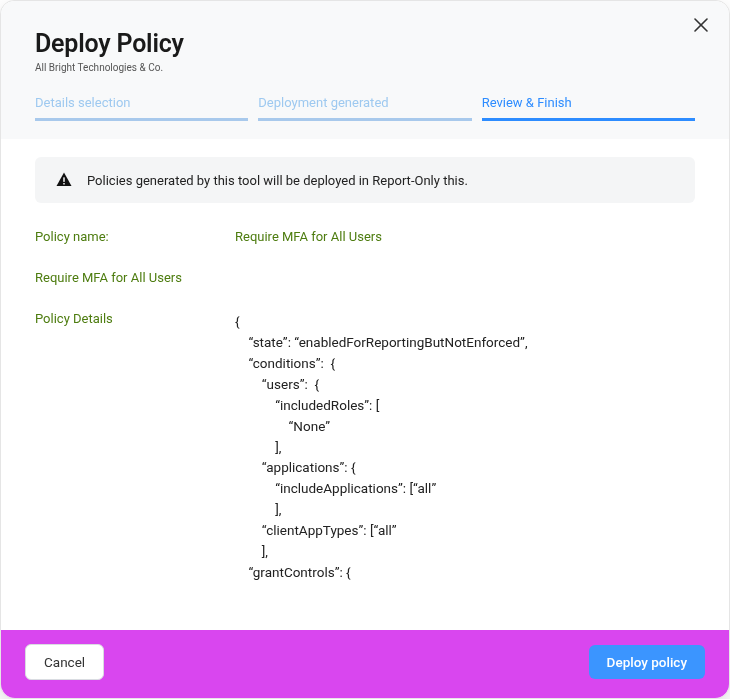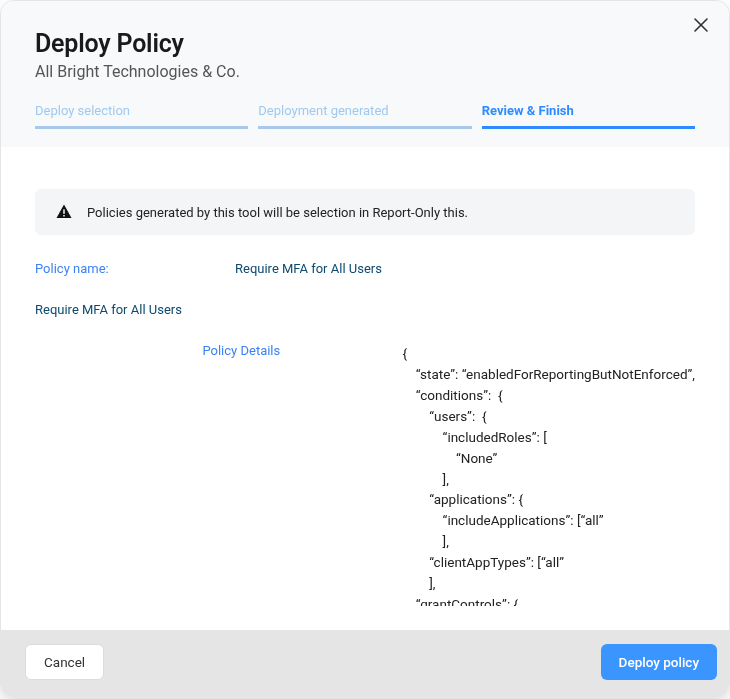--- a/index.html
+++ b/index.html
@@ -17,21 +17,20 @@
     .modal {
       width: 730px;
       height: 699px;
       background: #fff;
       border: 1px solid #e5e5e5;
       border-radius: 14px;
       box-shadow: 0 8px 20px rgba(0,0,0,0.12);
       position: relative;
       display: flex;
       flex-direction: column;
-      gap: 24px;
     }
     .modal-header {
       padding: 28px 34px 18px 34px;
       background: #f8f9fa;
       border-top-left-radius: 14px;
       border-top-right-radius: 14px;
       flex-shrink: 0;
     }
     .close-btn {
       position: absolute;
@@ -47,42 +46,42 @@
     }
     .close-btn svg { width: 14px; height: 14px; }
     .modal-title {
       font-size: 25px;
       font-weight: 600;
       color: #1a1a1a;
       margin-bottom: 4px;
       letter-spacing: -0.2px;
     }
     .modal-subtitle {
-      font-size: 16px;
+      font-size: 10px;
       color: #555;
       margin-bottom: 22px;
     }
     .tabs {
       display: flex;
       gap: 10px;
     }
     .tab {
       flex: 1;
       font-size: 13px;
       padding-bottom: 8px;
       border-bottom: 3px solid;
       cursor: pointer;
     }
     .tab-inactive {
       color: #9ec9f0;
       border-bottom-color: #a8c9ec;
     }
     .tab-active {
       color: #2d8cff;
-      font-weight: 700;
+      font-weight: 400;
       border-bottom-color: #2d8cff;
     }
     .modal-body {
       flex: 1;
       overflow: hidden;
       padding: 18px 34px 0 34px;
       display: flex;
       flex-direction: column;
     }
     .alert {
@@ -104,47 +103,47 @@
       color: #222;
     }
     .alert-text strong { font-weight: 400; }
     .detail-row {
       display: flex;
       margin-bottom: 26px;
       font-size: 13px;
     }
     .detail-label {
       width: 200px;
-      color: #3b82f6;
+      color: #4d7c0f;
       flex-shrink: 0;
     }
     .detail-value {
-      color: #0c4a6e;
+      color: #4d7c0f;
     }
     .detail-row-json {
       display: flex;
       font-size: 13px;
       flex: 1;
       overflow: hidden;
-      justify-content: flex-end;
     }
     .json-block {
       color: #222;
       font-family: -apple-system, BlinkMacSystemFont, "Segoe UI", Roboto, Helvetica, Arial, sans-serif;
       font-size: 13.5px;
       line-height: 1.55;
       white-space: pre;
       overflow: hidden;
     }
     .modal-footer {
       flex-shrink: 0;
-      padding: 14px 12px 18px 24px;
+      padding: 14px 24px 18px 24px;
       display: flex;
       justify-content: space-between;
-      background: #e5e5e5;
+      align-items: center;
+      background: #d946ef;
       border-bottom-left-radius: 14px;
       border-bottom-right-radius: 14px;
     }
     .btn {
       font-size: 13.5px;
       padding: 9px 18px;
       border-radius: 6px;
       cursor: pointer;
       border: none;
       font-family: inherit;
@@ -170,36 +169,36 @@
       <line x1="1" y1="1" x2="13" y2="13" stroke="#333" stroke-width="1.6" stroke-linecap="round"></line>
       <line x1="13" y1="1" x2="1" y2="13" stroke="#333" stroke-width="1.6" stroke-linecap="round"></line>
     </svg>
   </div>
 
   <div class="modal-header">
     <h1 class="modal-title">Deploy Policy</h1>
     <div class="modal-subtitle">All Bright Technologies &amp; Co.</div>
 
     <div class="tabs">
-      <div class="tab tab-inactive">Deploy selection</div>
+      <div class="tab tab-inactive">Details selection</div>
       <div class="tab tab-inactive">Deployment generated</div>
       <div class="tab tab-active">Review &amp; Finish</div>
     </div>
   </div>
 
   <div class="modal-body">
 
     <div class="alert">
       <svg class="alert-icon" viewBox="0 0 24 24">
         <path d="M12 2 L22 20 L2 20 Z" fill="#111"></path>
         <rect x="11" y="8.5" width="2" height="6" fill="#f4f5f6"></rect>
         <rect x="11" y="16" width="2" height="2" fill="#f4f5f6"></rect>
       </svg>
       <div class="alert-text">
-        <span>Policies generated by this tool will be selection in </span><strong>Report-Only</strong><span> this.</span>
+        <span>Policies generated by this tool will be deployed in </span><strong>Report-Only</strong><span> this.</span>
       </div>
     </div>
 
     <div class="detail-row">
       <div class="detail-label">Policy name:</div>
       <div class="detail-value">Require MFA for All Users</div>
     </div>
 
     <div class="detail-row">
       <div class="detail-value">Require MFA for All Users</div>

